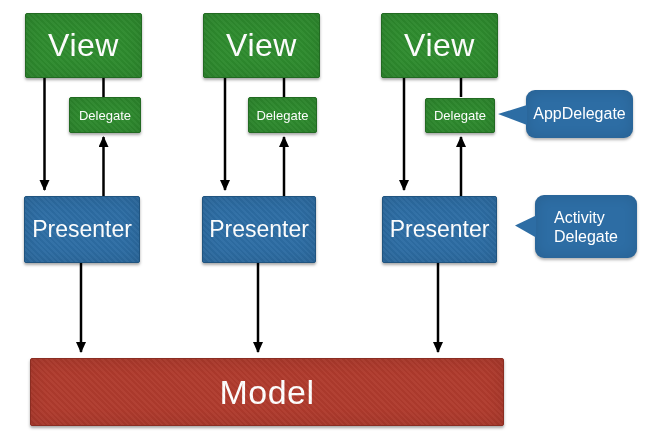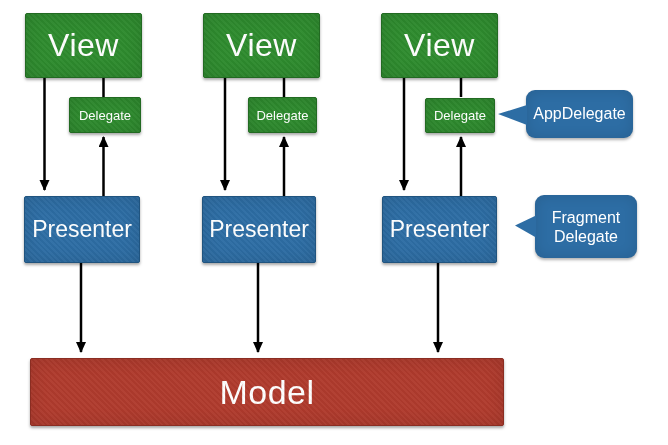--- a/index.html
+++ b/index.html
@@ -23,21 +23,21 @@
   .blue{background:#2d6da4;border:1px solid #20547f;}
   .red{background:#b03b2d;border:1px solid #8a2d22;}
   .view-box span{font-size:32px;font-weight:400;letter-spacing:.5px;}
   .delegate-box span{font-size:13px;}
   .presenter-box span{font-size:23px;}
   .model-box span{font-size:34px;letter-spacing:.5px;}
   .callout{
     position:absolute;display:flex;align-items:center;justify-content:center;
     background:#2d6da4;color:#fff;border-radius:9px;
     box-shadow:0 2px 3px rgba(0,0,0,.3), inset 0 0 14px rgba(0,0,0,.12);
-    font-size:16px;text-align:center;
+    font-size:16px;
   }
   .callout .tail{
     position:absolute;background:#2d6da4;pointer-events:none;
   }
   .tail-appdelegate{
     left:-28px;top:15px;width:29px;height:20px;
     clip-path:polygon(0 45%, 100% 0, 100% 100%);
   }
   .tail-fragment{
     left:-20px;top:calc(50% - 11px);width:21px;height:22px;
@@ -108,18 +108,18 @@
   </div>
 
   <div class="callout" style="left:526px;top:90px;width:107px;height:48px">
     <span class="tail tail-appdelegate"></span>
     <span>AppDelegate</span>
   </div>
 
   <div class="callout" style="left:535px;top:195px;width:102px;height:63px">
     <span class="tail tail-fragment"></span>
     <span class="lines">
-      <span>Fragment</span>
+      <span>Activity</span>
       <span>Delegate</span>
     </span>
   </div>
 
 </div>
 
 </body></html>

